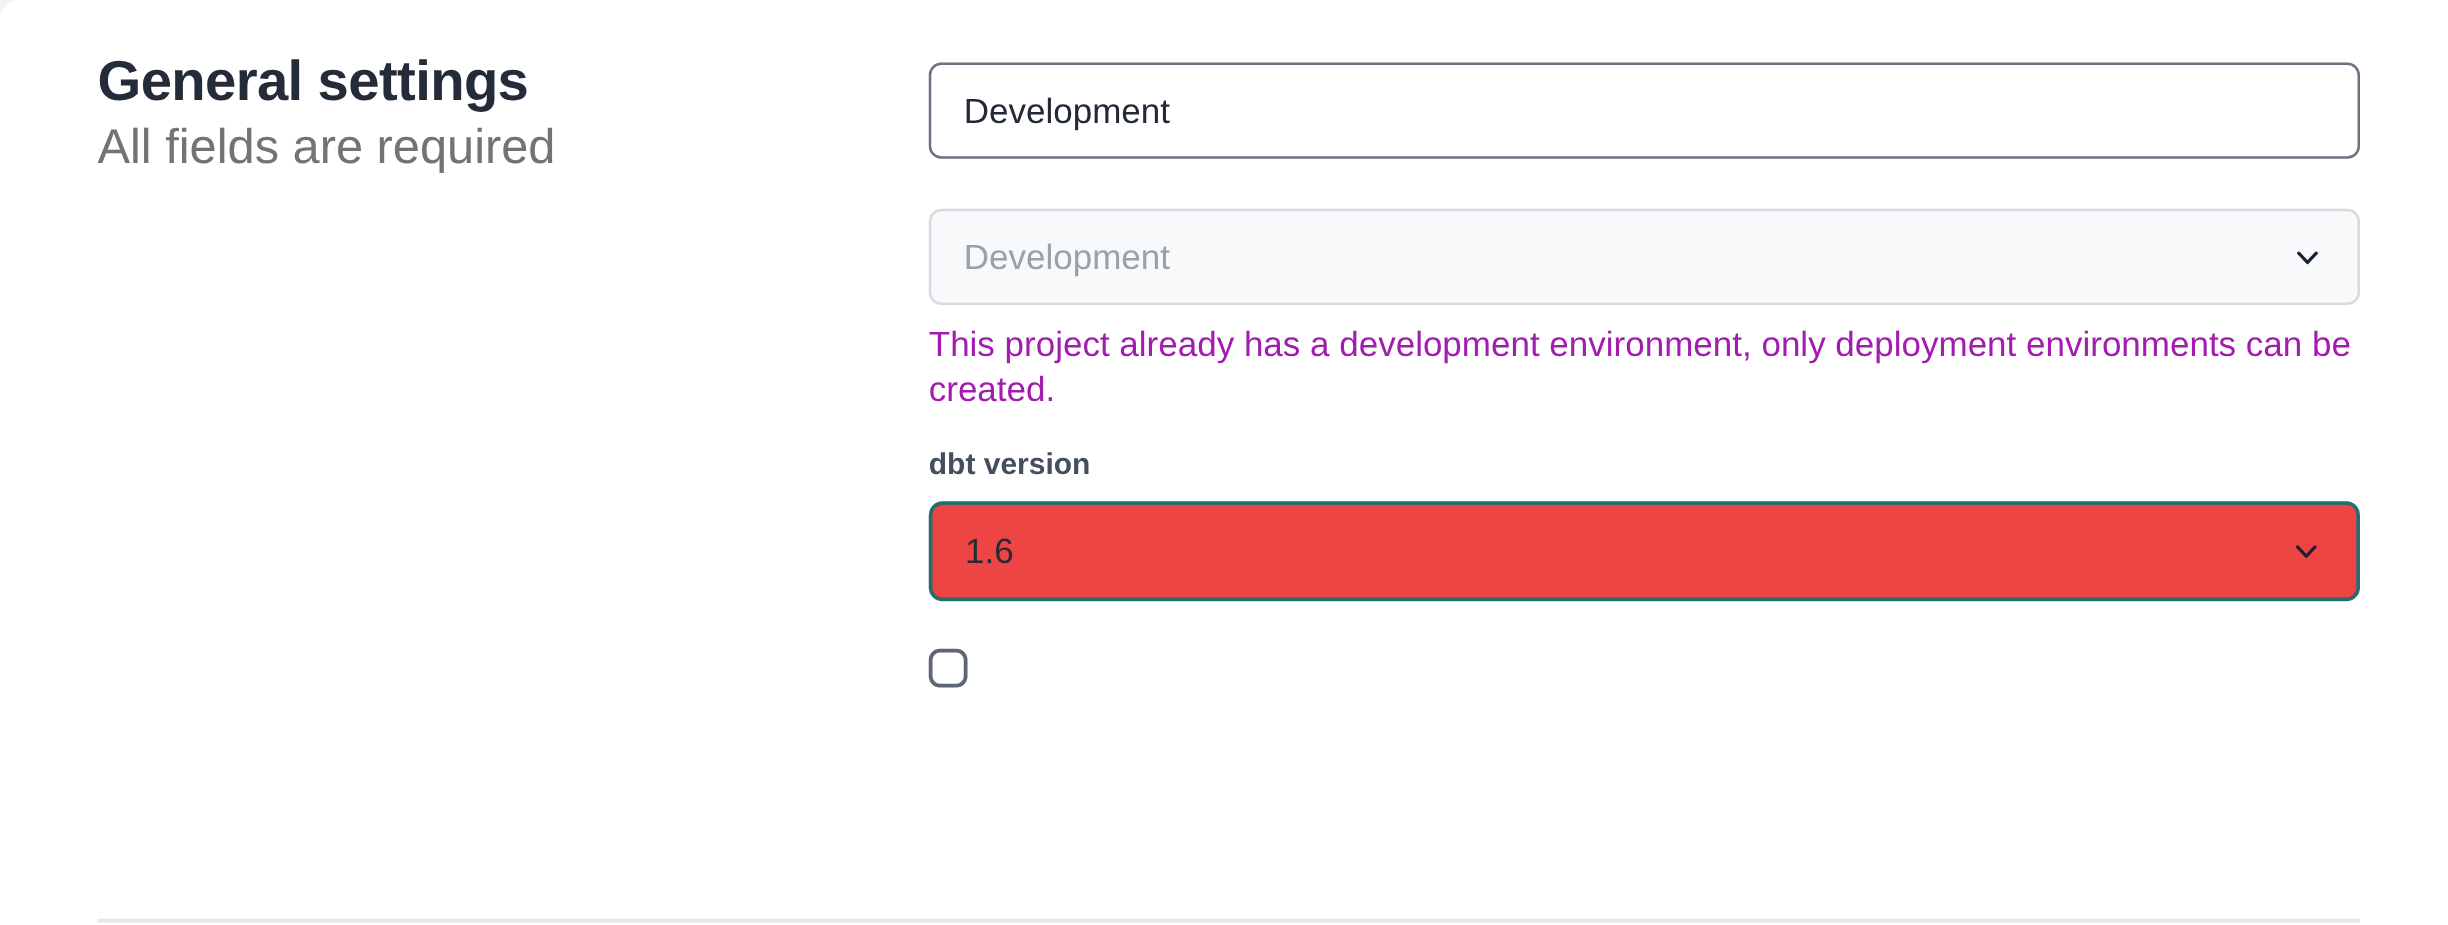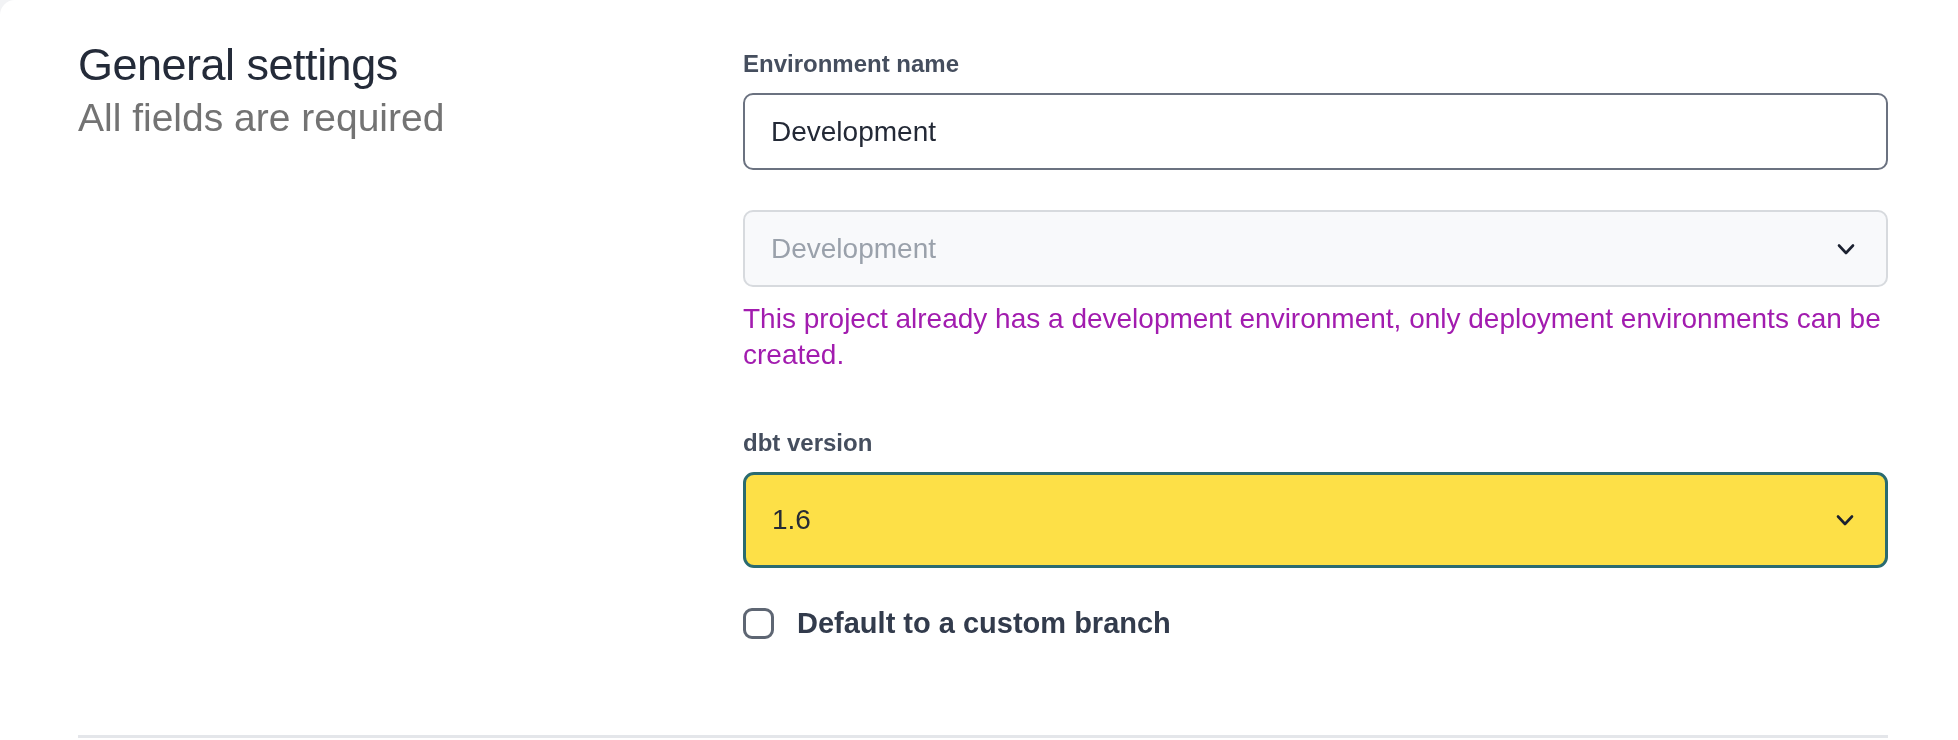--- a/index.html
+++ b/index.html
@@ -5,21 +5,21 @@
   * { margin: 0; padding: 0; box-sizing: border-box; }
   html, body { width: 1958px; height: 740px; background: #ffffff; overflow: hidden; }
   body { font-family: "Liberation Sans", "DejaVu Sans", sans-serif; position: relative; }
 
   
   .corner-underlay { position: absolute; left: 0; top: 0; width: 20px; height: 16px; background: #f2f3f5; }
   .corner-overlay  { position: absolute; left: 0; top: 0; width: 22px; height: 18px; background: #ffffff; border-top-left-radius: 15px; }
 
   .left-col { position: absolute; left: 78px; top: 38px; width: 600px; }
   .page-title {
-    font-size: 45px; font-weight: 400; color: #242b39;
+    font-size: 45px; font-weight: 700; color: #242b39;
     line-height: 54px; letter-spacing: -0.5px;
   }
   .page-subtitle {
     margin-top: 9px; font-size: 39px; font-weight: 400; color: #737373; line-height: 34px;
   }
 
   .form-col { position: absolute; left: 743px; top: 50px; width: 1145px; }
 
   .field-label {
     display: block; font-size: 24px; font-weight: 700; color: #454e5e;
@@ -40,30 +40,30 @@
   }
   .select-box .select-value { font-size: 28px; }
   .select-box .chevron { position: absolute; right: 26px; top: 50%; transform: translateY(-50%); width: 28px; height: 28px; }
 
   .select-disabled {
     margin-top: 10px; background: #f8f9fb; border: 2px solid #d7dade; cursor: default;
   }
   .select-disabled .select-value { color: #9aa1ab; }
 
   .select-active {
-    margin-top: 8px; background: #fde047; border: 3px solid #2a6b70; height: 96px; border-radius: 11px;
+    margin-top: 8px; background: #ef4444; border: 3px solid #2a6b70; height: 80px; border-radius: 11px;
   }
   .select-active .select-value { color: #262b35; }
 
   .helper-text {
     margin-top: 14px; font-size: 28px; color: #a21caf; line-height: 36px; max-width: 1150px;
   }
 
   .group-type { margin-top: 40px; }
-  .group-version { margin-top: 56px; }
+  .group-version { margin-top: 28px; }
 
   .checkbox-row { margin-top: 38px; display: flex; align-items: center; }
   .checkbox-box {
     width: 31px; height: 31px; border: 3px solid #5e6673; border-radius: 9px;
     background: #ffffff; flex: 0 0 auto; cursor: pointer;
   }
   .checkbox-label {
     margin-left: 23px; font-size: 29px; font-weight: 700; color: #323b4c; line-height: 34px; cursor: pointer;
   }
 
@@ -76,21 +76,20 @@
 <div class="corner-overlay"></div>
 
 <div class="left-col">
   <div class="page-title">General settings</div>
   <div class="page-subtitle">All fields are required</div>
 </div>
 
 <div class="form-col">
 
   <div>
-    <label class="field-label">Environment name</label>
     <input class="text-input" type="text" value="Development" style="">
   </div>
 
   <div class="group-type">
     <div class="select-box select-disabled">
       <span class="select-value">Development</span>
       <svg class="chevron" viewBox="0 0 28 28" fill="none">
         <polyline points="7,10.5 14,18 21,10.5" stroke="#1b2130" stroke-width="2.6" stroke-linecap="round" stroke-linejoin="round" fill="none"></polyline>
       </svg>
     </div>
@@ -102,18 +101,17 @@
     <div class="select-box select-active">
       <span class="select-value">1.6</span>
       <svg class="chevron" viewBox="0 0 28 28" fill="none">
         <polyline points="7,10.5 14,18 21,10.5" stroke="#1b2130" stroke-width="2.6" stroke-linecap="round" stroke-linejoin="round" fill="none"></polyline>
       </svg>
     </div>
   </div>
 
   <div class="checkbox-row">
     <span class="checkbox-box"></span>
-    <span class="checkbox-label">Default to a custom branch</span>
   </div>
 
 </div>
 
 <div class="divider"></div>
 
 </body></html>

